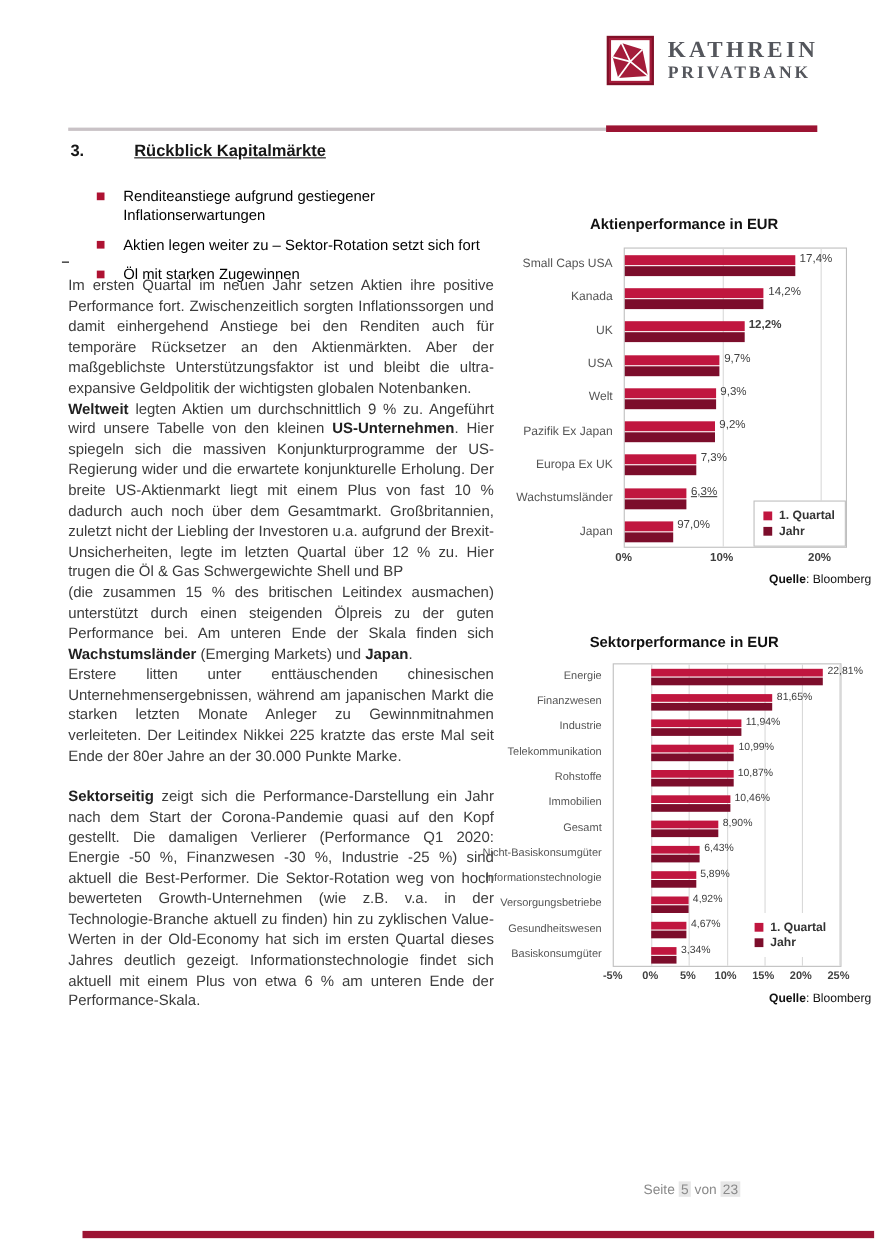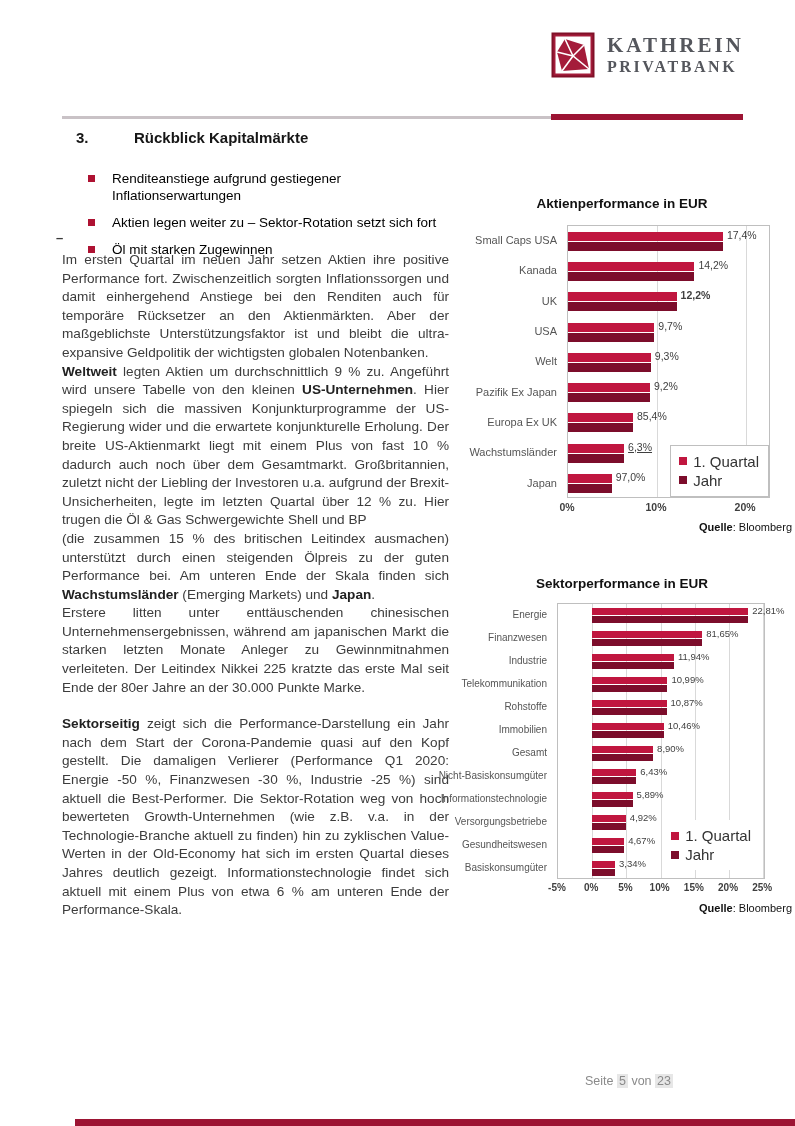--- a/index.html
+++ b/index.html
@@ -10,21 +10,21 @@
   }
   
   .logo-block { position:absolute; left:551px; top:32px; display:flex; align-items:center; gap:12px; }
   .logo-square { width:44px; height:46px; display:block; }
   .logo-text { font-family:"Liberation Serif", serif; color:#54565c; font-weight:bold; }
   .logo-line1 { font-size:21px; letter-spacing:3px; line-height:23px; }
   .logo-line2 { font-size:16px; letter-spacing:2.6px; line-height:19px; }
   .header-rule-thin { position:absolute; left:62px; top:116px; width:490px; height:3px; background:#c9c2c6; }
   .header-rule-thick { position:absolute; left:551px; top:114px; width:192px; height:6px; background:#9c1433; }
   
-  .section-head { position:absolute; left:76px; top:129px; width:420px; font-weight:bold; font-size:15px; color:#161616; }
+  .section-head { position:absolute; left:64px; top:129px; width:420px; font-weight:bold; font-size:15px; color:#161616;text-decoration:underline; }
   .section-number { display:inline-block; width:58px; }
   
   .bullet-list { position:absolute; left:88px; top:170px; width:380px; }
   .bullet-row { display:flex; align-items:flex-start; margin-bottom:10px; }
   .bullet-sq { width:7px; height:7px; background:#ae1232; margin:5px 17px 0 0; flex:0 0 auto; }
   .bullet-label { font-size:13.5px; color:#000000; line-height:17px; }
   .stray-dash { position:absolute; left:56px; top:230px; font-size:13px; color:#3a3a3a; font-weight:bold; }
   
   .body-col { position:absolute; left:62px; top:251px; width:387px; font-size:13.6px; line-height:18.6px;
               color:#3c3c3c; text-align:justify; }
@@ -50,21 +50,21 @@
   .source-line b { font-weight:bold; }
   #chart0 { left:452px; top:196px; }
   #chart0 .chart-title { margin-bottom:14px; }
   #chart1 { left:452px; top:576px; }
   #chart1 .chart-title { margin-bottom:12px; }
   #chart0 .chart-legend { right:0px; bottom:0px; }
   #chart1 .chart-legend { right:4px; bottom:8px; }
   #chart1 .cat-label { font-size:10px; }
   #chart1 .value-label { font-size:9.5px; }
   #chart1 .axis-tick-label { font-size:10px; }
-  #chart1 .legend-item, #chart0 .legend-item { font-size:15px; color:#333; }
+  #chart1 .legend-item, #chart0 .legend-item { font-size:11px; color:#333;font-weight:bold; }
   
   .footer-page { position:absolute; left:585px; top:1074px; font-size:12.5px; color:#8a8a8a; }
   .pg-field { background:#e7e7e7; padding:0 2px; }
   .bottom-bar { position:absolute; left:75px; top:1119px; width:720px; height:7px; background:#9c1433; }
 </style>
 </head>
 <body>
 
 <div class="page">
 
@@ -142,21 +142,21 @@
           <div class="bar" style="left: 0px; top: 106.55px; width: 86.364px; height: 9px; background: rgb(124, 13, 43);"></div>
           <div class="value-label" style="left: 90.364px; top: 93.55px;">9,7%</div>
           <div class="bar" style="left: 0px; top: 126.85px; width: 82.8026px; height: 9px; background: rgb(192, 22, 63);"></div>
           <div class="bar" style="left: 0px; top: 136.85px; width: 82.8026px; height: 9px; background: rgb(124, 13, 43);"></div>
           <div class="value-label" style="left: 86.8026px; top: 123.85px;">9,3%</div>
           <div class="bar" style="left: 0px; top: 157.15px; width: 81.9123px; height: 9px; background: rgb(192, 22, 63);"></div>
           <div class="bar" style="left: 0px; top: 167.15px; width: 81.9123px; height: 9px; background: rgb(124, 13, 43);"></div>
           <div class="value-label" style="left: 85.9123px; top: 154.15px;">9,2%</div>
           <div class="bar" style="left: 0px; top: 187.45px; width: 64.9956px; height: 9px; background: rgb(192, 22, 63);"></div>
           <div class="bar" style="left: 0px; top: 197.45px; width: 64.9956px; height: 9px; background: rgb(124, 13, 43);"></div>
-          <div class="value-label" style="left: 68.9956px; top: 184.45px;">85,4%</div>
+          <div class="value-label" style="left: 68.9956px; top: 184.45px;">7,3%</div>
           <div class="bar" style="left: 0px; top: 217.75px; width: 56.0921px; height: 9px; background: rgb(192, 22, 63);"></div>
           <div class="bar" style="left: 0px; top: 227.75px; width: 56.0921px; height: 9px; background: rgb(124, 13, 43);"></div>
           <div class="value-label" style="left: 60.0921px; top: 214.75px; text-decoration: underline;">6,3%</div>
           <div class="bar" style="left: 0px; top: 248.05px; width: 43.6272px; height: 9px; background: rgb(192, 22, 63);"></div>
           <div class="bar" style="left: 0px; top: 258.05px; width: 43.6272px; height: 9px; background: rgb(124, 13, 43);"></div>
           <div class="value-label" style="left: 47.6272px; top: 245.05px;">97,0%</div>
           <div class="chart-legend bordered">
             <div class="legend-item">
               <span class="legend-swatch" style="background: rgb(192, 22, 63);"></span>
               <span>1. Quartal</span>

